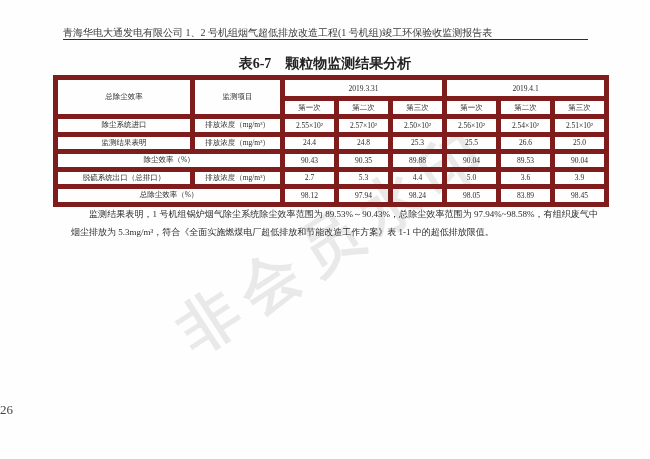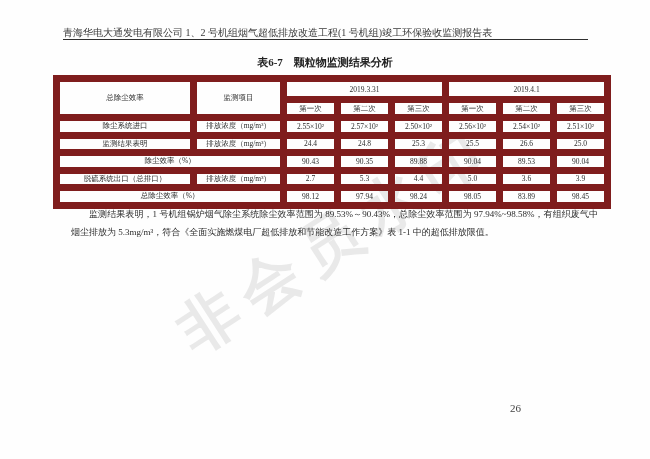--- a/index.html
+++ b/index.html
@@ -47,34 +47,34 @@
     width: 525px;
     border-top: 1px solid #2f2f2f;
   }
   .table-title {
     position: absolute;
     left: 0;
     top: 55px;
     width: 650px;
     text-align: center;
     font-weight: bold;
-    font-size: 11px;
+    font-size: 14px;
     color: #222;
   }
   table.monitor {
     position: absolute;
     left: 53px;
     top: 75px;
     width: 552px;
     border-collapse: collapse;
     table-layout: fixed;
     background: transparent;
   }
   table.monitor th, table.monitor td {
-    border: 7px solid #7f1d1d;
+    border: 5px solid #7f1d1d;
     font-size: 7.5px;
     font-weight: normal;
     text-align: center;
     vertical-align: middle;
     padding: 0;
     color: #2b2b2b;
     background: transparent;
     overflow: hidden;
     white-space: nowrap;
   }
@@ -91,22 +91,22 @@
     line-height: 17.5px;
     text-align: justify;
     text-indent: 2em;
     color: #2b2b2b;
   }
   .page-number {
     position: absolute;
     left: 0;
     top: 402px;
     width: 521px;
-    text-align: right;
-    font-size: 11px;
+    text-align: left;
+    font-size: 13px;
     color: #444;
   }
 </style>
 </head>
 <body>
 
 <div class="page">
 
   <div class="watermark">非会员水印</div>
 

